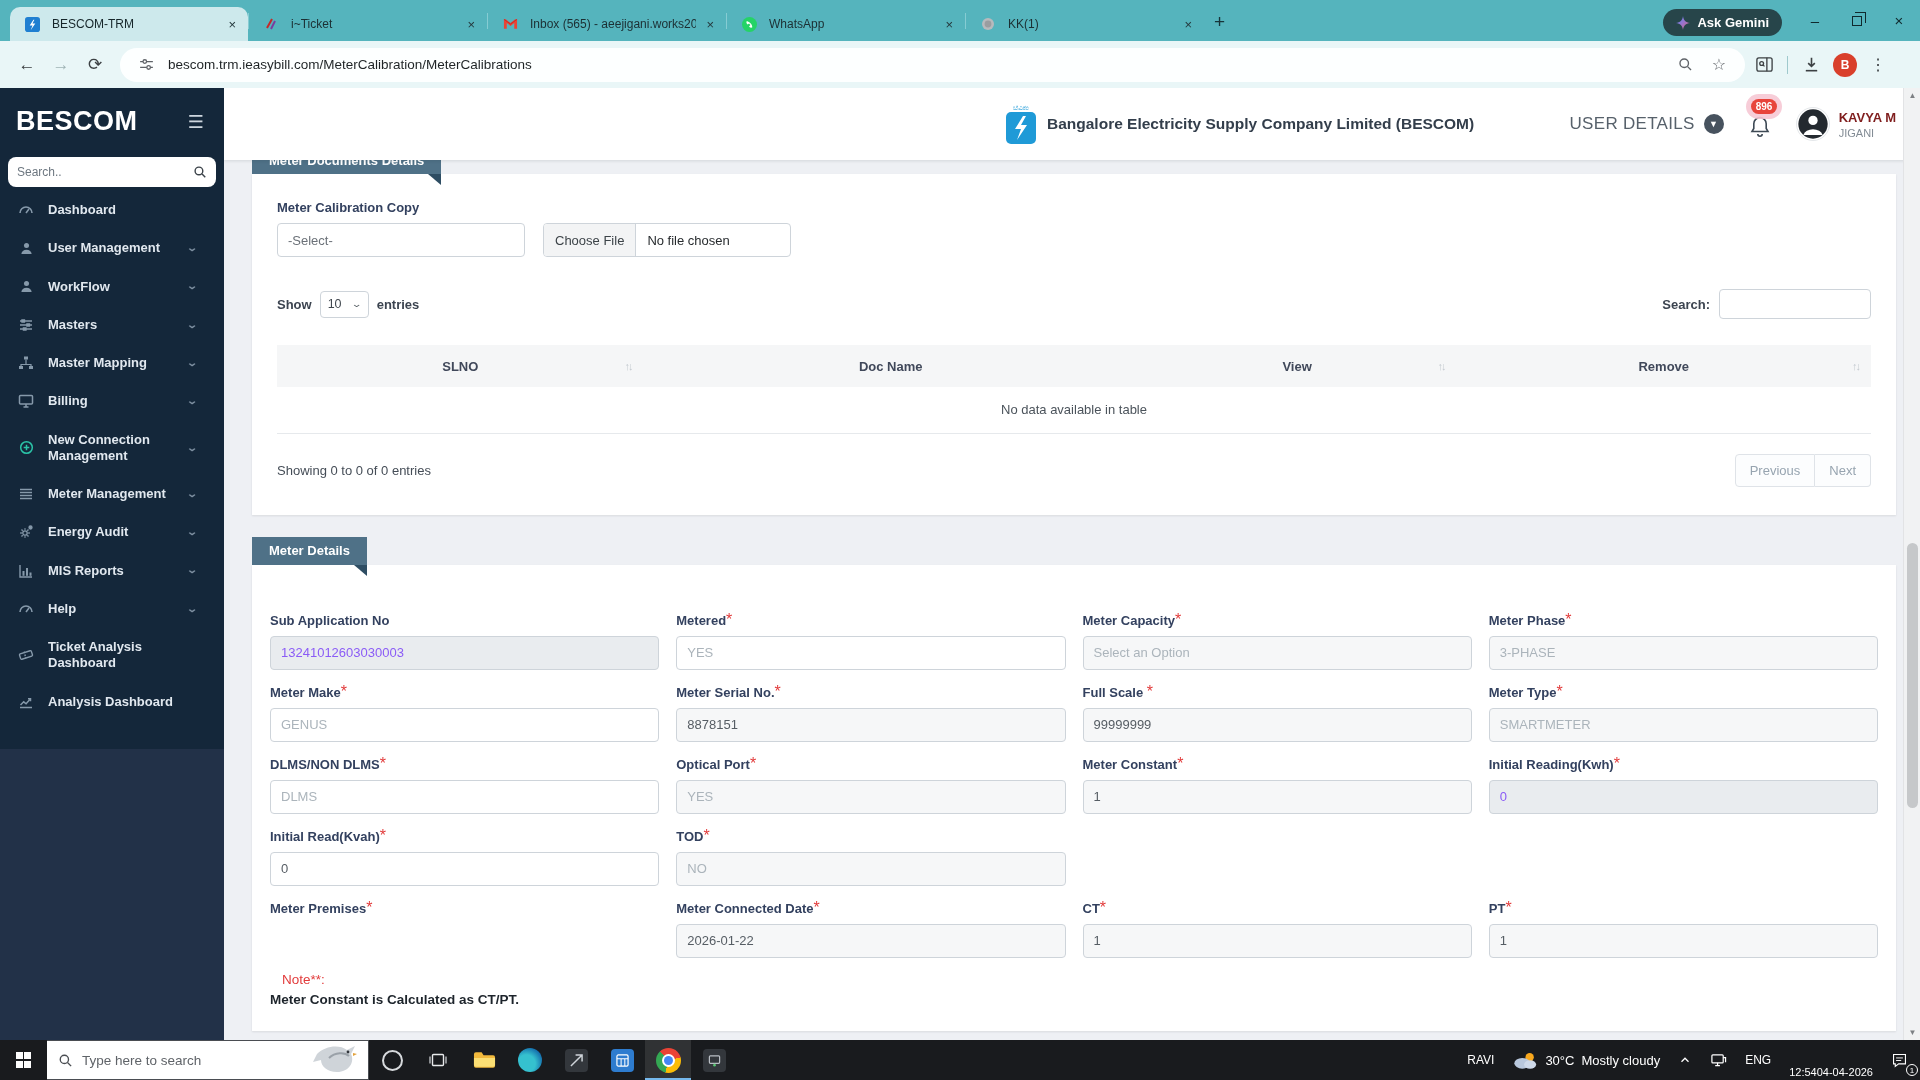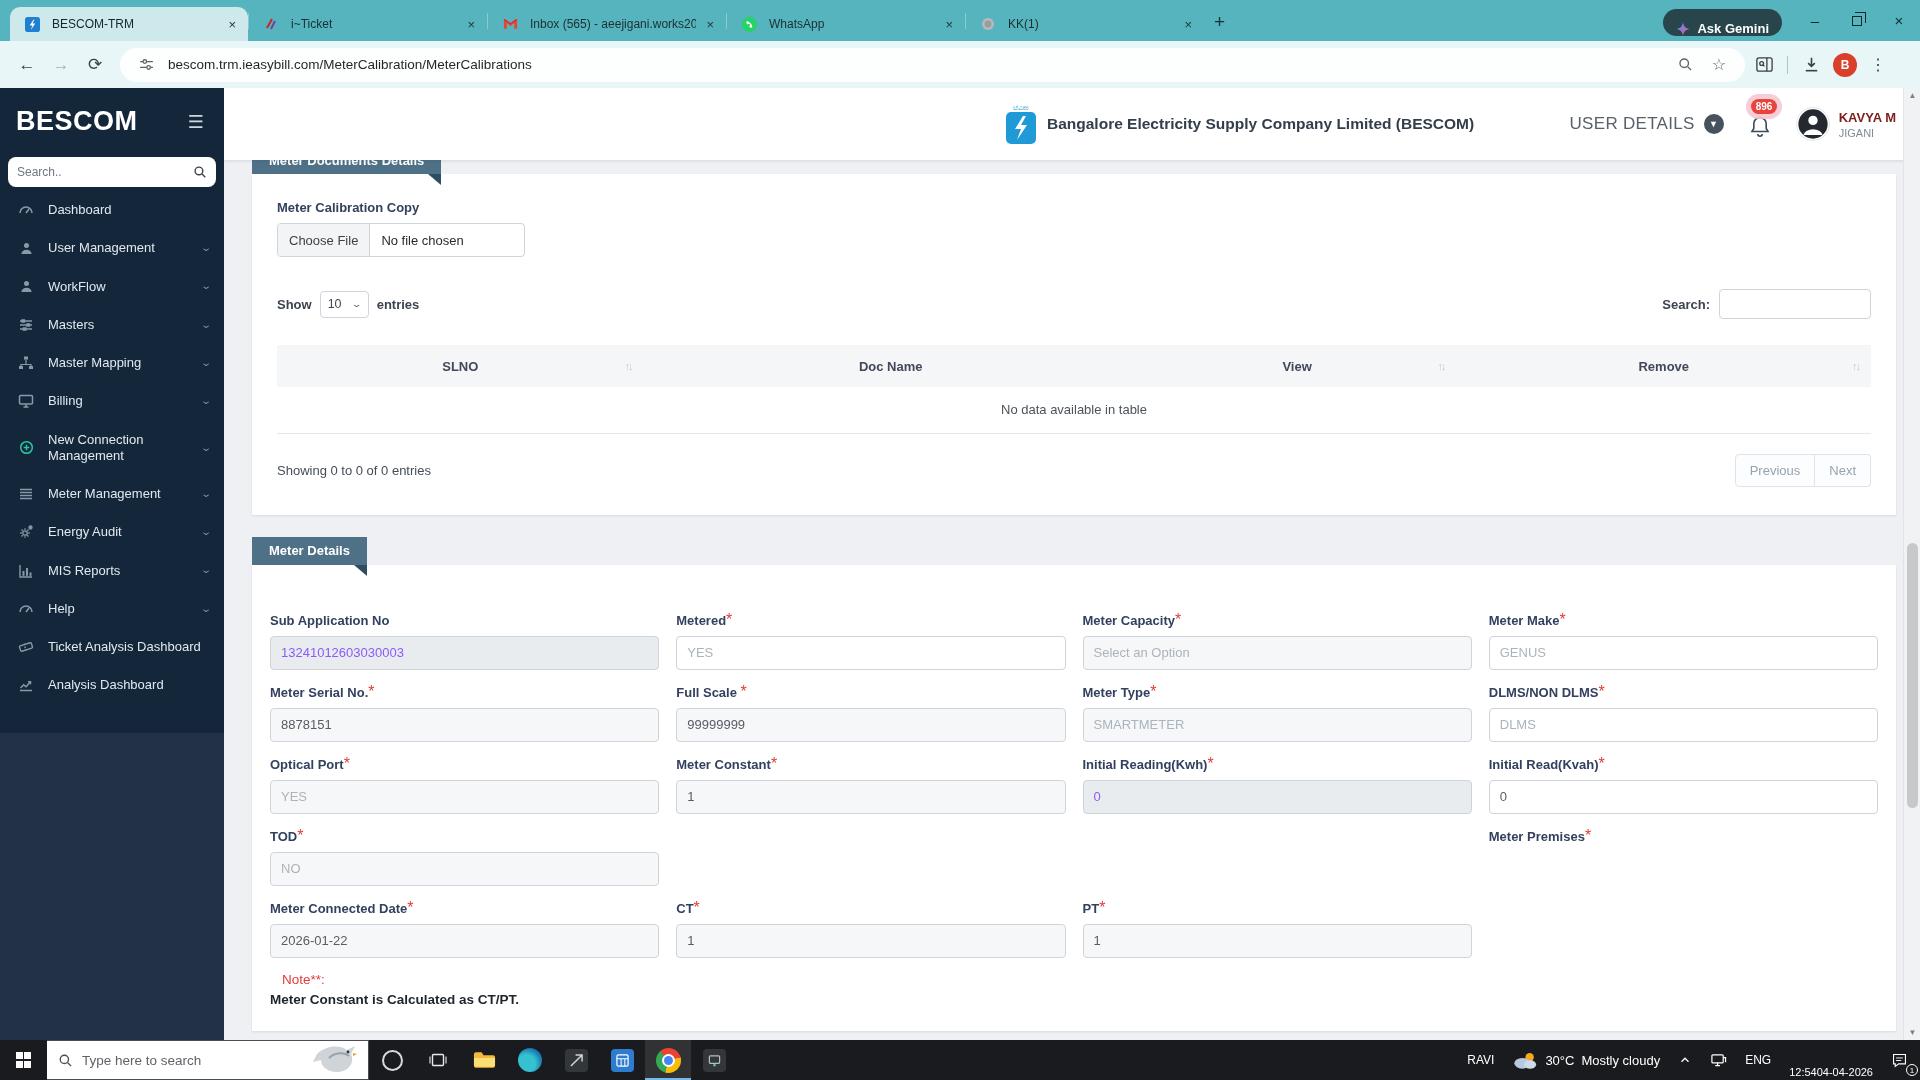--- a/index.html
+++ b/index.html
@@ -8,21 +8,21 @@
 
 
 .tabbar{height:41px;background:#55b4bd;display:flex;align-items:flex-end;padding-left:10px;flex:0 0 41px}
 .tab{width:238px;height:34px;display:flex;align-items:center;gap:8px;padding:0 10px;font-size:12px;color:#1c2f33;border-radius:10px 10px 0 0;position:relative;cursor:default}
 .tab.active{background:#cde9ec;color:#16262a}
 .tab .ttl{white-space:nowrap;overflow:hidden;flex:1}
 .tab .close{font-size:13px;color:#24383c;padding:0 2px}
 .tabsep{width:1px;height:16px;background:#86ccd3;align-self:center}
 .newtab{font-size:19px;color:#173439;margin:0 0 8px 10px}
 .tb-spacer{flex:1}
-.ask-gemini{align-self:center;background:#27454a;color:#fff;border-radius:15px;height:27px;padding:0 13px;display:flex;align-items:flex-end;gap:7px;font-size:13px;font-weight:700;margin-top:4px}
+.ask-gemini{align-self:center;background:#27454a;color:#fff;border-radius:15px;height:27px;padding:0 13px;display:flex;align-items:center;gap:7px;font-size:13px;font-weight:700;margin-top:4px}
 .winctl{display:flex;align-items:center;align-self:stretch;margin-left:12px}
 .winctl .wbtn{width:42px;height:100%;display:flex;align-items:center;justify-content:center;color:#10292d;font-size:15px}
 .wrestore{width:10px;height:10px;border:1.3px solid #10292d;position:relative}
 .wrestore::before{content:"";position:absolute;left:2px;bottom:2px;width:10px;height:10px;border-top:1.3px solid #10292d;border-right:1.3px solid #10292d}
 .urlbar{height:47px;background:#e9f6f7;display:flex;align-items:center;padding:0 12px;gap:4px;flex:0 0 47px}
 .navbtn{width:30px;height:30px;display:flex;align-items:center;justify-content:center;font-size:17px;color:#3c4043}
 .navbtn.dim{color:#9fb3b5}
 .pill{width:1625px;height:34px;background:#fdffff;border-radius:17px;display:flex;align-items:center;padding:0 14px;gap:10px;margin-left:6px}
 .urltext{font-size:13.5px;color:#1f2426}
 .pill .grow{flex:1}
@@ -42,21 +42,21 @@
 
 
 .sidebar{width:224px;background:#223148;display:flex;flex-direction:column;flex:0 0 224px}
 .menu-wrap{background:#14273a;padding-bottom:28px}
 .brand{display:flex;align-items:center;justify-content:space-between;padding:18px 20px 8px 16px}
 .brand .bname{font-size:27px;font-weight:700;color:#fff;letter-spacing:.5px}
 .burger{color:#cdd6de;font-size:18px}
 .sb-search{margin:12px 8px 4px;background:#fff;border-radius:8px;height:30px;display:flex;align-items:center;padding:0 9px}
 .sb-search input{border:none;outline:none;flex:1;font-size:12px;color:#49535c;font-family:inherit;background:transparent}
 .sb-search input::placeholder{color:#6d7780}
-.mi{display:flex;align-items:center;gap:13px;padding:11px 14px 11px 17px;font-size:13px;font-weight:400;color:#e1e8ef;line-height:1.25;cursor:pointer}
+.mi{display:flex;align-items:center;gap:13px;padding:11px 28px 11px 17px;font-size:13px;font-weight:700;color:#e1e8ef;line-height:1.25;cursor:pointer}
 .mi .ic{width:18px;flex:0 0 18px;display:flex;justify-content:center;color:#8699aa}
 .mi .ic.teal{color:#2bc4a8}
 .mi .lbl{flex:1}
 .mi .ch{color:#7e90a1;font-size:10px;transform:scaleX(1.4)}
 
 
 .main{flex:1;position:relative;overflow:hidden}
 .hdr{height:72px;background:#fff;box-shadow:0 1px 3px rgba(20,30,45,.12);position:relative;z-index:2}
 .hdr-center{position:absolute;left:782px;top:0;height:72px;display:flex;align-items:center;gap:11px}
 .logo{display:flex;flex-direction:column;align-items:center;line-height:1}
@@ -463,20 +463,23 @@
           </div>
         </div>
       </div>
 
       <div class="area">
 
         <div class="card card-docs">
           <div class="ribbon">Meter Documents Details</div>
           <div class="fld-label">Meter Calibration Copy</div>
           <div class="docs-controls">
+            <div class="selbox">
+              <span>-Select-</span>
+            </div>
             <div class="filebox">
               <span class="file-btn">Choose File</span>
               <span class="file-txt">No file chosen</span>
             </div>
           </div>
 
           <div class="lst-row">
             <div style="display:flex;align-items:center">
               <span>Show</span>
               <span class="mini-sel">
@@ -531,20 +534,24 @@
               <input class="inp gray" readonly="" value="13241012603030003" style="">
             </div>
             <div>
               <span class="fld-label">Metered</span><span class="req">*</span>
               <input class="inp muted" readonly="" value="YES" style="">
             </div>
             <div>
               <span class="fld-label">Meter Capacity</span><span class="req">*</span>
               <input class="inp light muted" readonly="" value="Select an Option" style="">
             </div>
+            <div>
+              <span class="fld-label">Meter Phase</span><span class="req">*</span>
+              <input class="inp light muted" readonly="" value="3-PHASE" style="">
+            </div>
 
             <div>
               <span class="fld-label">Meter Make</span><span class="req">*</span>
               <input class="inp muted" readonly="" value="GENUS" style="">
             </div>
             <div>
               <span class="fld-label">Meter Serial No.</span><span class="req">*</span>
               <input class="inp light" readonly="" value="8878151" style="">
             </div>
             <div>

